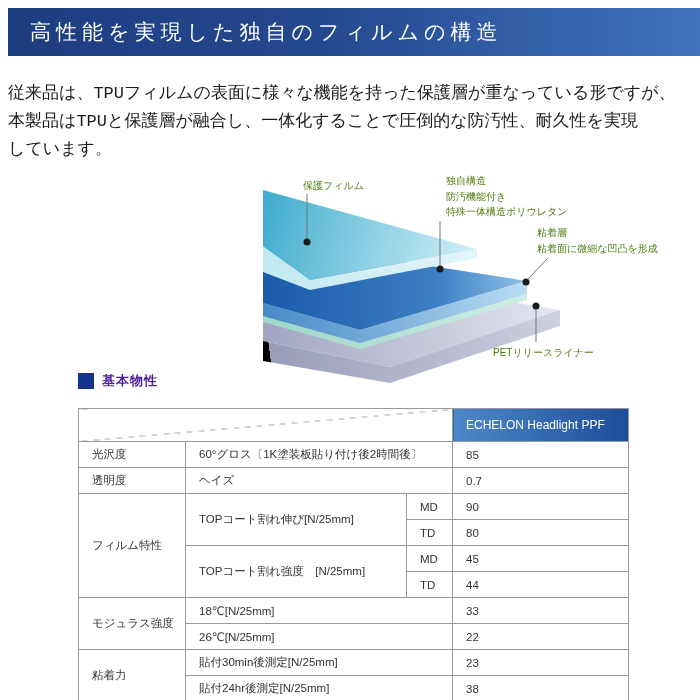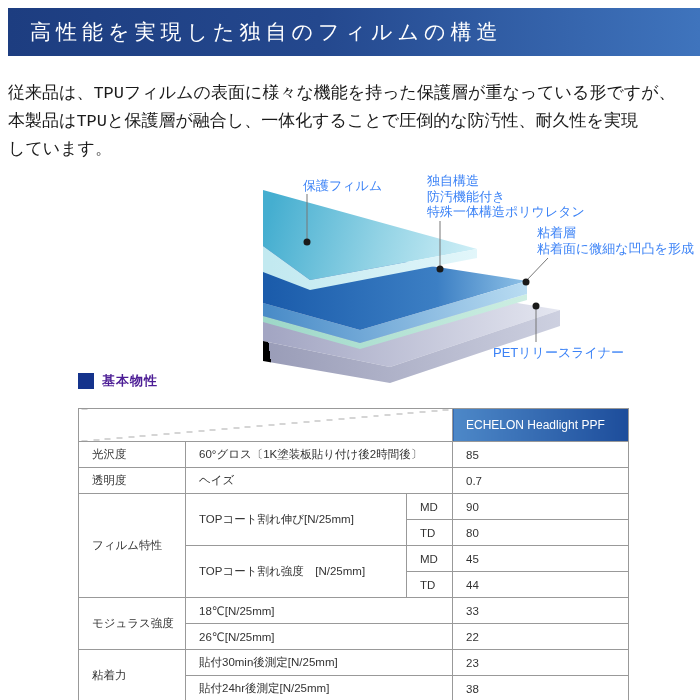--- a/index.html
+++ b/index.html
@@ -13,21 +13,21 @@
   .band-title{color:#ffffff;font-family:"Liberation Serif","DejaVu Serif",serif;
         font-size:21px;letter-spacing:5px;padding-left:22px;white-space:nowrap;}
 
   
   .intro{position:absolute;left:8px;top:80px;width:672px;
          font-size:17px;line-height:28px;color:#1a1a1a;}
   .intro div{white-space:nowrap;font-family:Liberation Mono, monospace;}
 
   
   .diagram-svg{position:absolute;left:0;top:0;width:700px;height:700px;pointer-events:none;}
-  .dlabel{position:absolute;font-size:13px;line-height:15.5px;color:#3b82f6;white-space:nowrap;}
+  .dlabel{position:absolute;font-size:10px;line-height:15.5px;color:#4d7c0f;white-space:nowrap;}
 
   
   .section-title{position:absolute;left:78px;top:372px;display:flex;align-items:center;}
   .section-bullet{width:16px;height:16px;background:#15338c;flex:0 0 auto;}
   .section-text{margin-left:8px;font-size:13px;font-weight:bold;color:#4c1d95;letter-spacing:1px;}
 
   
   .spec-wrap{position:absolute;left:78px;top:408px;}
   table.spec{border-collapse:collapse;table-layout:fixed;width:550px;font-size:11.5px;color:#333;}
   table.spec td,table.spec th{border:1px solid #999;height:25px;padding:0 4px 0 13px;
@@ -115,21 +115,21 @@
     </g>
     <g fill="#1a1a1a">
       <circle cx="307" cy="242" r="3.5"></circle>
       <circle cx="440" cy="269" r="3.5"></circle>
       <circle cx="526" cy="282" r="3.5"></circle>
       <circle cx="536" cy="306" r="3.5"></circle>
     </g>
   </svg>
 
   <div class="dlabel" style="left:303px;top:178px;">保護フィルム</div>
-  <div class="dlabel" style="left:427px;top:173px;">
+  <div class="dlabel" style="left:446px;top:173px;">
     <div>独自構造</div>
     <div>防汚機能付き</div>
     <div>特殊一体構造ポリウレタン</div>
   </div>
   <div class="dlabel" style="left:537px;top:225px;">
     <div>粘着層</div>
     <div>粘着面に微細な凹凸を形成</div>
   </div>
   <div class="dlabel" style="left:493px;top:345px;">PETリリースライナー</div>
 

